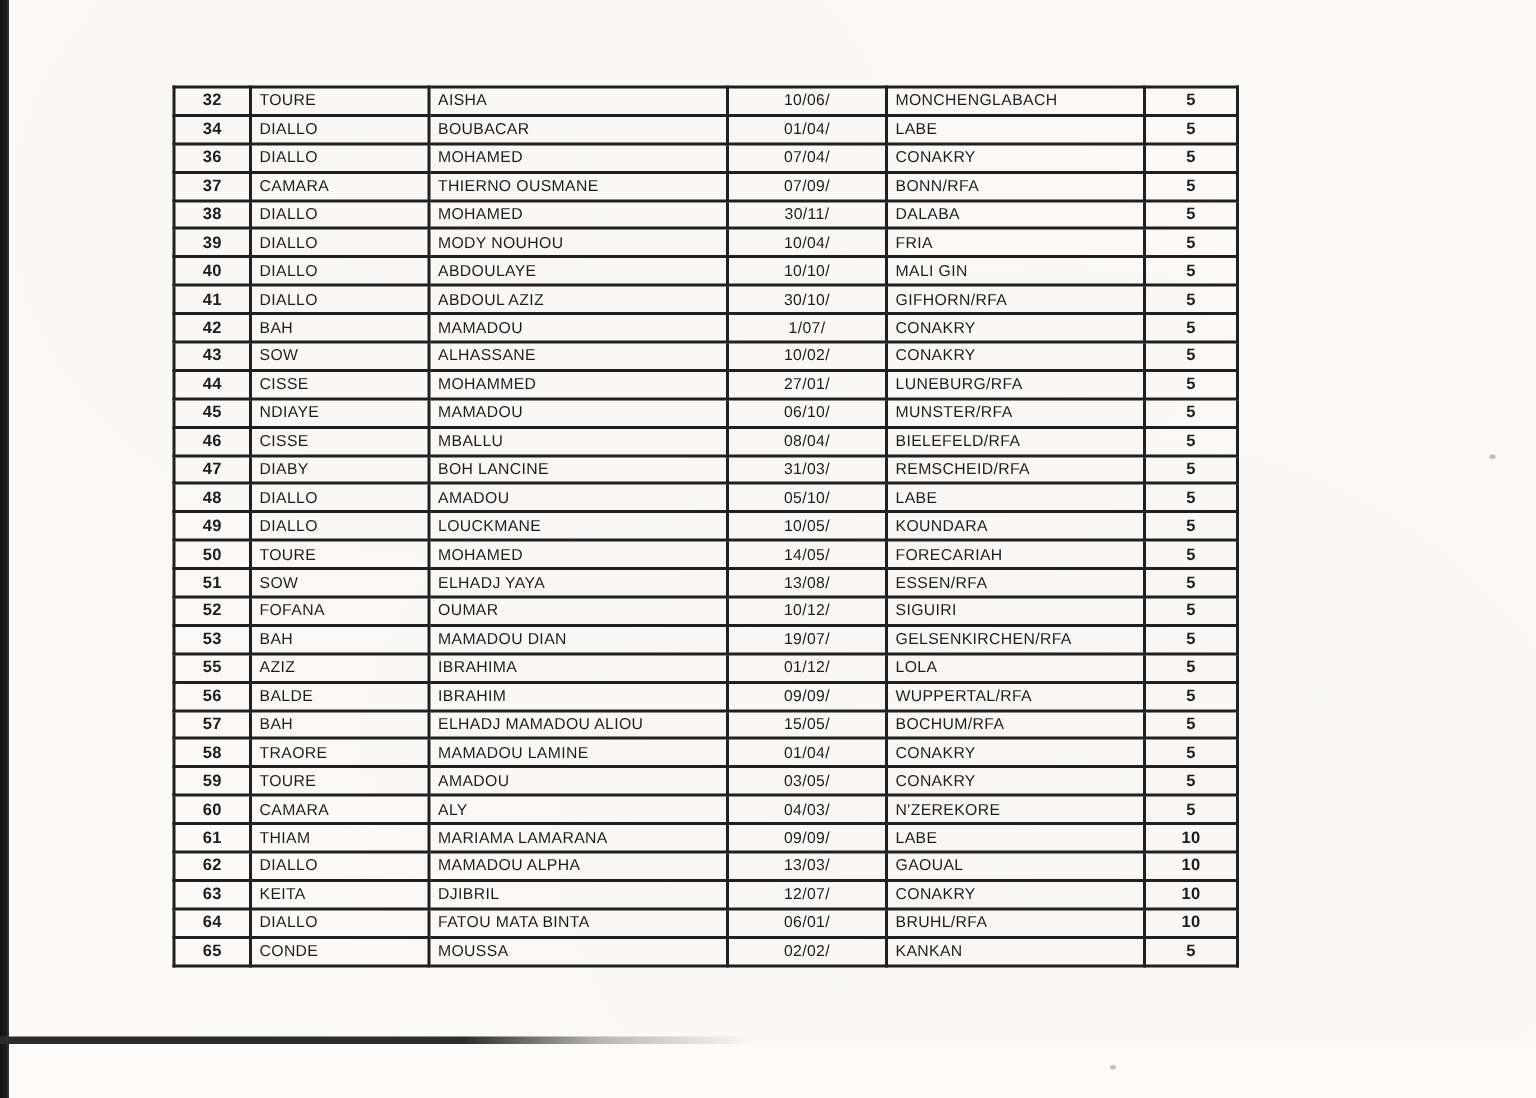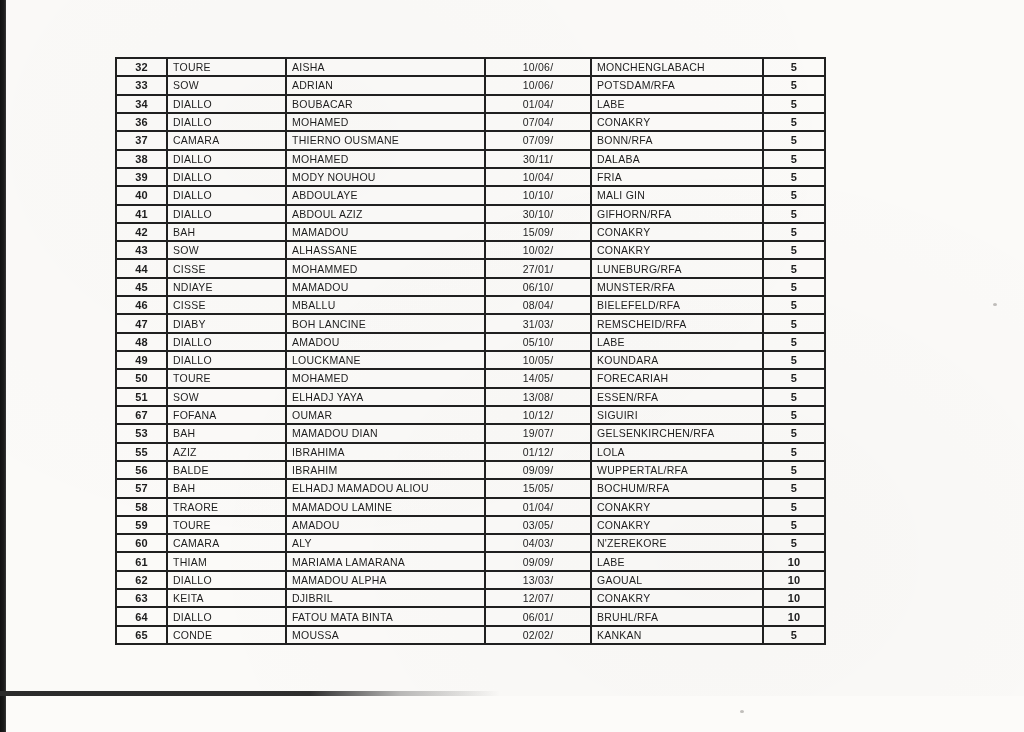--- a/index.html
+++ b/index.html
@@ -85,28 +85,20 @@
     <tbody id="roster-body">
   <tr>
     <td class="c-num">32</td>
     <td class="c-sur">TOURE</td>
     <td class="c-giv">AISHA</td>
     <td class="c-date">10/06/</td>
     <td class="c-place">MONCHENGLABACH</td>
     <td class="c-score">5</td>
   </tr>
 
-  <tr>
-    <td class="c-num">33</td>
-    <td class="c-sur">SOW</td>
-    <td class="c-giv">ADRIAN</td>
-    <td class="c-date">10/06/</td>
-    <td class="c-place">POTSDAM/RFA</td>
-    <td class="c-score">5</td>
-  </tr>
 
   <tr>
     <td class="c-num">34</td>
     <td class="c-sur">DIALLO</td>
     <td class="c-giv">BOUBACAR</td>
     <td class="c-date">01/04/</td>
     <td class="c-place">LABE</td>
     <td class="c-score">5</td>
   </tr>
 
@@ -162,21 +154,21 @@
     <td class="c-giv">ABDOUL AZIZ</td>
     <td class="c-date">30/10/</td>
     <td class="c-place">GIFHORN/RFA</td>
     <td class="c-score">5</td>
   </tr>
 
   <tr>
     <td class="c-num">42</td>
     <td class="c-sur">BAH</td>
     <td class="c-giv">MAMADOU</td>
-    <td class="c-date">15/09/</td>
+    <td class="c-date">1/07/</td>
     <td class="c-place">CONAKRY</td>
     <td class="c-score">5</td>
   </tr>
 
   <tr>
     <td class="c-num">43</td>
     <td class="c-sur">SOW</td>
     <td class="c-giv">ALHASSANE</td>
     <td class="c-date">10/02/</td>
     <td class="c-place">CONAKRY</td>
@@ -249,21 +241,21 @@
   <tr>
     <td class="c-num">51</td>
     <td class="c-sur">SOW</td>
     <td class="c-giv">ELHADJ YAYA</td>
     <td class="c-date">13/08/</td>
     <td class="c-place">ESSEN/RFA</td>
     <td class="c-score">5</td>
   </tr>
 
   <tr>
-    <td class="c-num">67</td>
+    <td class="c-num">52</td>
     <td class="c-sur">FOFANA</td>
     <td class="c-giv">OUMAR</td>
     <td class="c-date">10/12/</td>
     <td class="c-place">SIGUIRI</td>
     <td class="c-score">5</td>
   </tr>
 
   <tr>
     <td class="c-num">53</td>
     <td class="c-sur">BAH</td>

